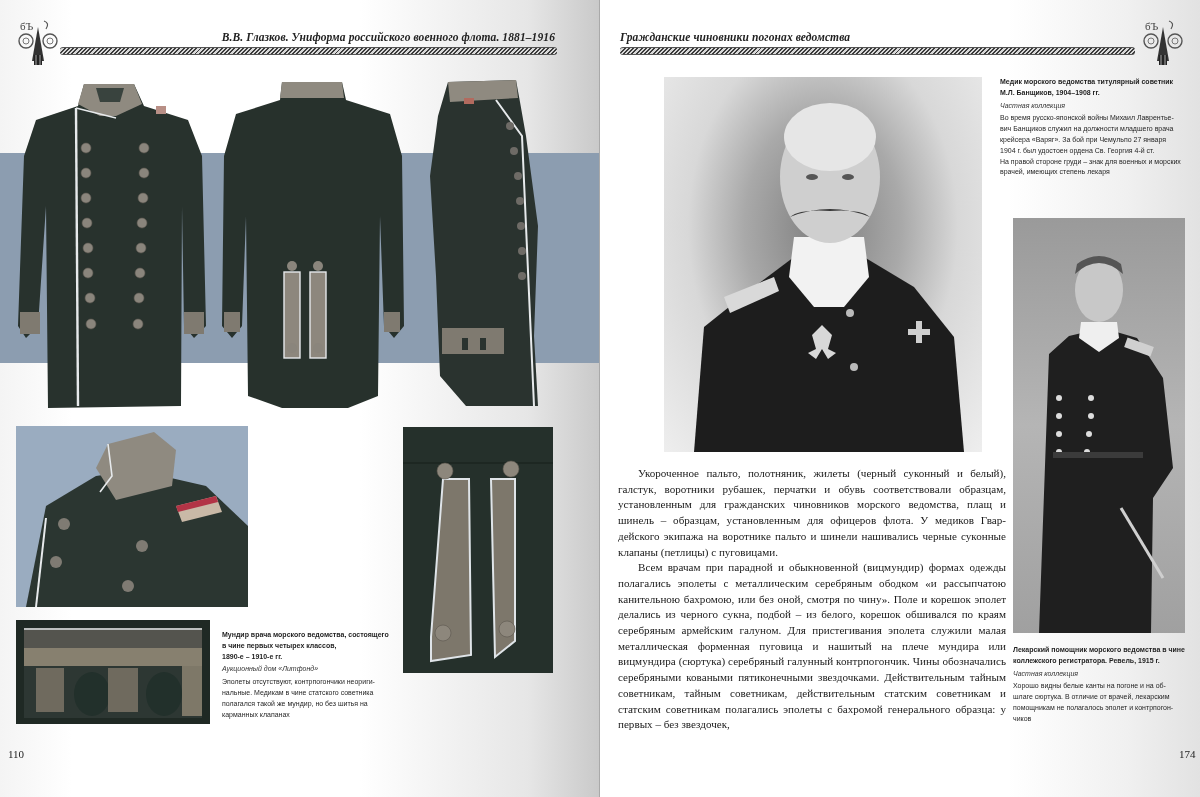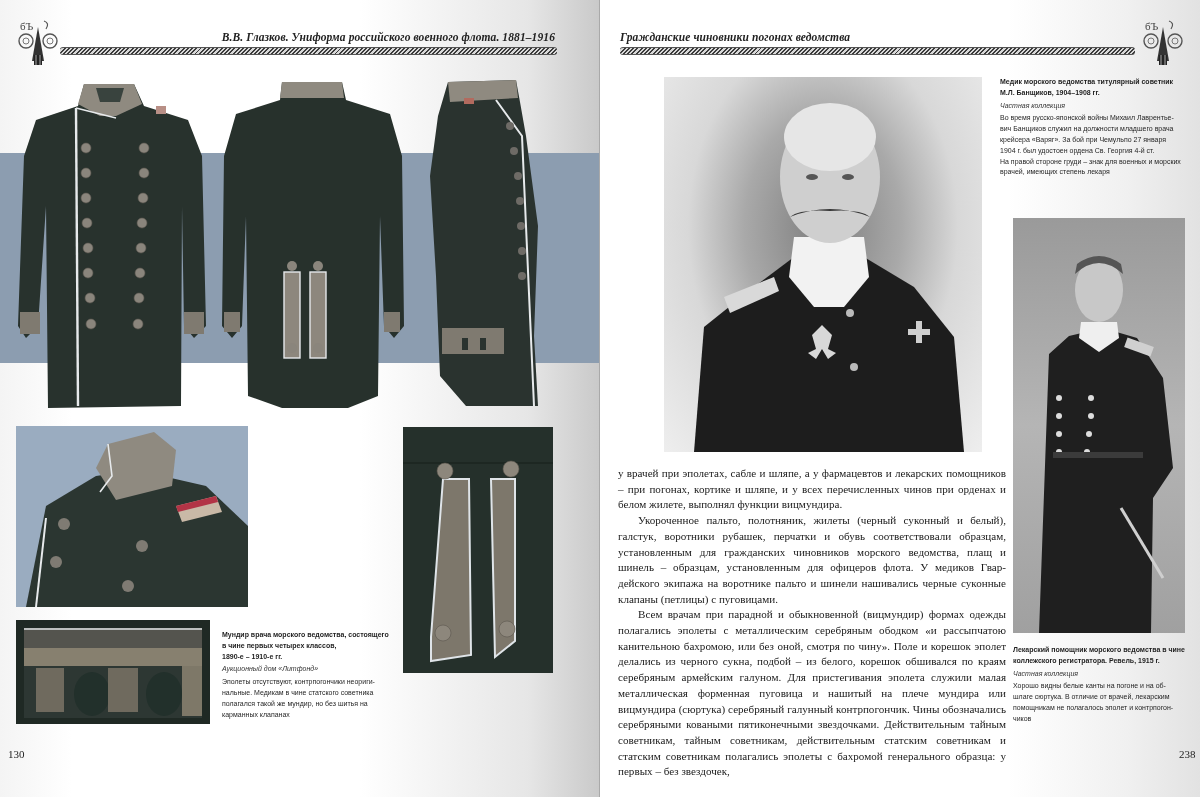--- a/index.html
+++ b/index.html
@@ -173,21 +173,21 @@
     </div>
     <div class="cap-source">Аукционный дом «Литфонд»</div>
     <div class="cap-body">
       <div>Эполеты отсутствуют, контрпогончики неориги-</div>
       <div>нальные. Медикам в чине статского советника</div>
       <div>полагался такой же мундир, но без шитья на</div>
       <div>карманных клапанах</div>
     </div>
   </div>
 
-  <div class="page-number" style="left:8px;">130</div>
+  <div class="page-number" style="left:8px;">110</div>
 </div>
 
 <div class="gutter"></div>
 
 <div class="page page-right">
 
   <div class="running-title" style="left:20px;">Гражданские чиновники погонах ведомства</div>
   <div class="rope" style="left:20px; width:515px;"></div>
 
   <svg class="logo" style="left:541px;" viewBox="0 0 44 50">
@@ -254,33 +254,32 @@
           <circle cx="76" cy="216" r="3"></circle>
           <circle cx="46" cy="234" r="3"></circle>
           <circle cx="74" cy="234" r="3"></circle>
         </g>
       <rect x="40" y="234" width="90" height="6" fill="#3b3b3b"></rect>
       <line x1="108" y1="290" x2="150" y2="360" stroke="#cfcfcf" stroke-width="3"></line>
     </svg>
   </div>
 
   <div class="body-text" style="left:18px;">
-    <p>у врачей при эполетах, сабле и шляпе, а у фармацевтов и лекарских помощ­ников – при погонах, кортике и шляпе, и у всех перечисленных чинов при орденах и белом жилете, выполнял функции вицмундира.</p>
     <p class="indent">Укороченное пальто, полотняник, жилеты (черный суконный и белый), галстук, воротники рубашек, перчатки и обувь соответствовали образцам, установленным для гражданских чиновников морского ведомства, плащ и шинель – образцам, установленным для офицеров флота. У медиков Гвар­дейского экипажа на воротнике пальто и шинели нашивались черные су­конные клапаны (петлицы) с пуговицами.</p>
     <p class="indent">Всем врачам при парадной и обыкновенной (вицмундир) формах оде­жды полагались эполеты с металлическим серебряным ободком «и рас­сыпчатою канительною бахромою, или без оной, смотря по чину». Поле и корешок эполет делались из черного сукна, подбой – из белого, корешок обшивался по краям серебряным армейским галуном. Для пристегивания эполета служили малая металлическая форменная пуговица и нашитый на плече мундира или вицмундира (сюртука) серебряный галунный контр­погончик. Чины обозначались серебряными коваными пятиконечными звездочками. Действительным тайным советникам, тайным советникам, действительным статским советникам и статским советникам полага­лись эполеты с бахромой генерального образца: у первых – без звездочек,</p>
   </div>
 
   <div class="caption" style="left:413px; top:645px; width:196px;">
     <div class="cap-title">
       <div>Лекарский помощник морского ведомства в чине</div>
       <div>коллежского регистратора. Ревель, 1915 г.</div>
     </div>
     <div class="cap-source">Частная коллекция</div>
     <div class="cap-body">
       <div>Хорошо видны белые канты на погоне и на об-</div>
       <div>шлаге сюртука. В отличие от врачей, лекарским</div>
       <div>помощникам не полагалось эполет и контрпогон-</div>
       <div>чиков</div>
     </div>
   </div>
 
-  <div class="page-number" style="left:579px;">238</div>
+  <div class="page-number" style="left:579px;">174</div>
 </div>
 
 </body></html>

